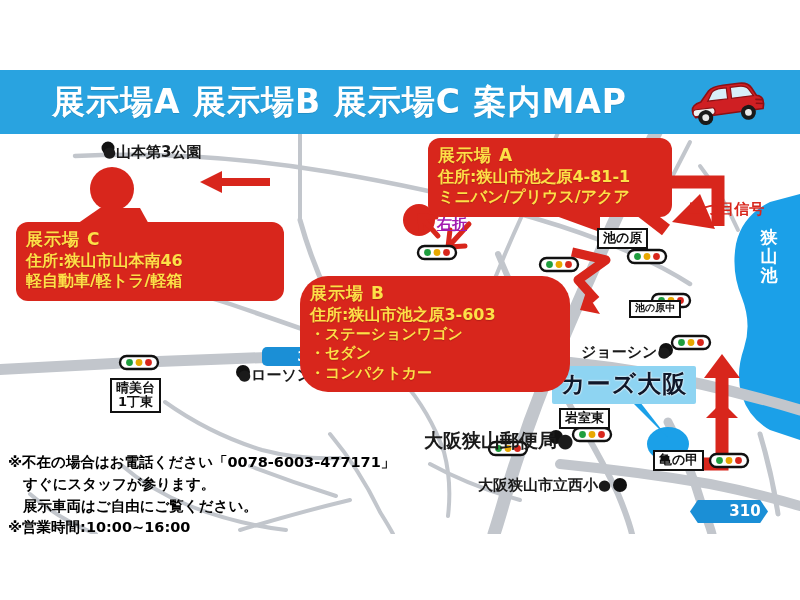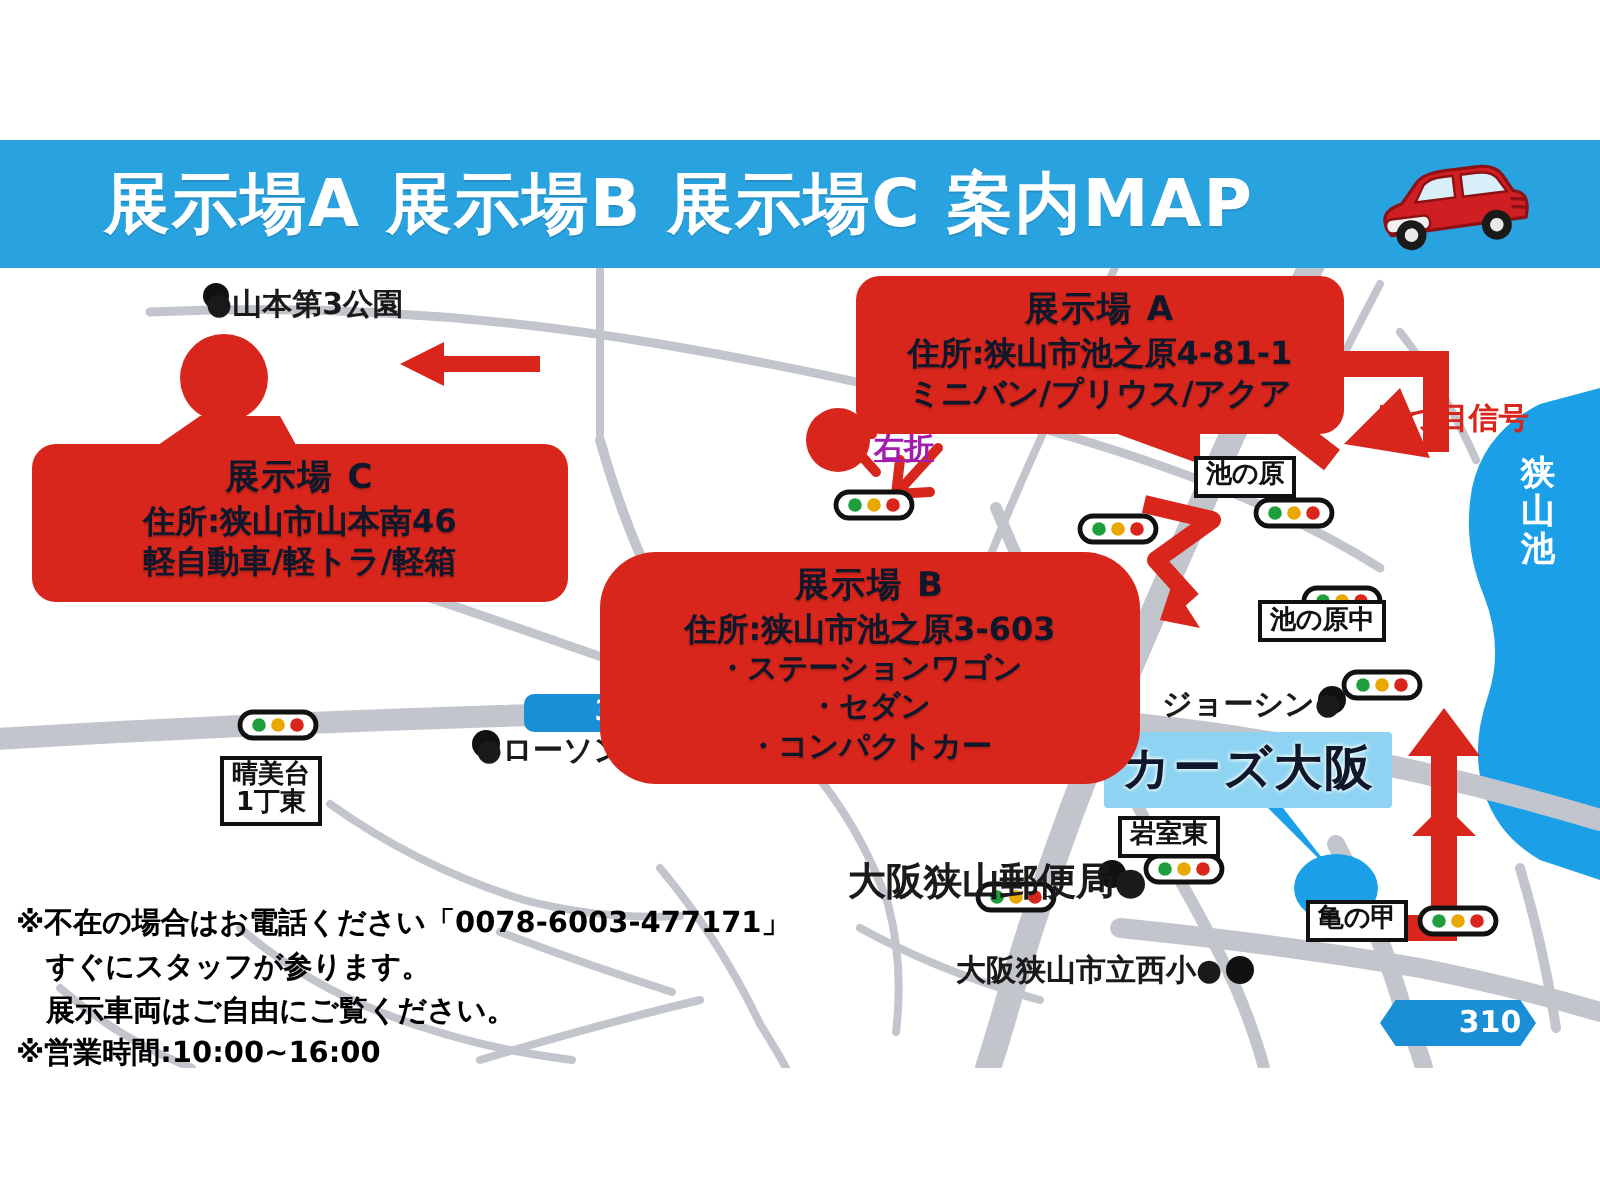--- a/index.html
+++ b/index.html
@@ -32,22 +32,22 @@
   .maplabel{position:absolute;white-space:nowrap;font-weight:bold;color:#1a1a1a;}
   .boxlabel{
     position:absolute;white-space:nowrap;
     background:#ffffff;border:2px solid #111;
     font-weight:bold;color:#111;text-align:center;
     line-height:1.08;padding:1px 4px 2px 4px;
   }
 
   
   .callout{
-    position:absolute;background:#d8261c;color:#0f172a;border-radius:12px;
-    text-align:center;font-weight:bold;line-height:1.28;
+    position:absolute;background:#d8261c;color:#fde047;border-radius:12px;
+    text-align:left;font-weight:bold;line-height:1.28;
     padding:7px 10px 9px 10px;box-sizing:border-box;
     text-shadow:0 1px 1px rgba(0,0,0,.18);
   }
   .callout .ttl{font-size:17px;letter-spacing:1px;}
   .callout .addr{font-size:16px;}
   .callout .li{font-size:15px;}
 
   #callout-c{left:16px;top:222px;width:268px;}
   #callout-a{left:428px;top:138px;width:244px;}
   #callout-b{left:300px;top:276px;width:270px;border-radius:28px;}
@@ -72,21 +72,21 @@
   
   #poi-yamamoto{left:103px;top:143px;font-size:15px;}
   #poi-lawson{left:238px;top:366px;font-size:15px;}
   #poi-joshin{left:581px;top:343px;font-size:15px;}
   #poi-yubin{left:424px;top:428px;font-size:19px;}
   #poi-nishisho{left:478px;top:476px;font-size:15px;}
 
   
   #box-harumidai{left:110px;top:378px;font-size:13px;}
   #box-ikenohara{left:597px;top:228px;font-size:13px;}
-  #box-ikenoharanaka{left:629px;top:300px;font-size:13px;font-family:Liberation Serif, serif;}
+  #box-ikenoharanaka{left:629px;top:300px;font-size:10px;}
   #box-iwamurohigashi{left:559px;top:408px;font-size:13px;}
   #box-kamenoko{left:653px;top:450px;font-size:13px;}
 
   
   .shield{
     position:absolute;color:#ffffff;font-weight:bold;text-align:center;
     background:#1b8fd6;
     padding-left:32px;
   }
   #shield-34{

